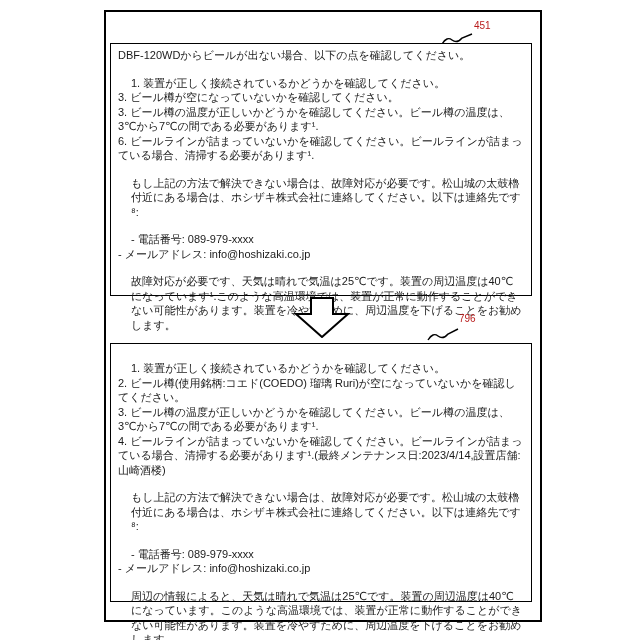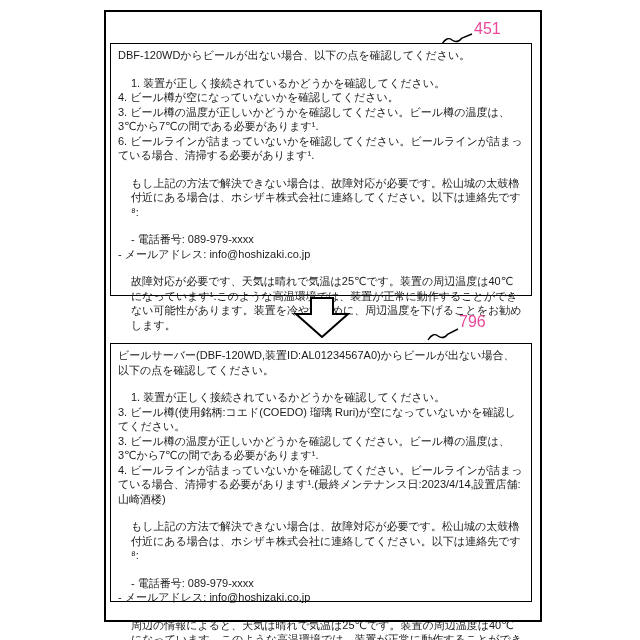--- a/index.html
+++ b/index.html
@@ -15,21 +15,21 @@
   .text-box{
     position:absolute;border:1.5px solid #000;box-sizing:border-box;
     background:#fff;padding:4px 7px 2px 7px;
     font-size:11px;line-height:14.5px;letter-spacing:0;
   }
   .box-451{left:110px;top:43px;width:422px;height:253px;}
   .box-452{left:110px;top:343px;width:422px;height:259px;}
   .p{margin:0;}
   .gap{margin-top:13px;margin-left:13px;}
   .ref-label{
-    position:absolute;font-size:16px;color:#ec4899;
+    position:absolute;font-size:10px;color:#b91c1c;
     font-family:"Liberation Sans","DejaVu Sans",sans-serif;
   }
   .ref-451{left:474px;top:20px;}
   .ref-452{left:459px;top:313px;}
   .squiggle{position:absolute;}
   .sq-451{left:441px;top:33px;}
   .sq-452{left:427px;top:327px;}
   .down-arrow{position:absolute;left:293px;top:297px;}
 </style>
 </head>
@@ -38,41 +38,40 @@
 <div class="outer-frame"></div>
 
 <div class="ref-label ref-451">451</div>
 <svg class="squiggle sq-451" width="32" height="13" viewBox="0 0 32 13">
   <path d="M1,11 Q6,3 11,7 Q16,11 21,5 L31,1" fill="none" stroke="#000" stroke-width="1.4"></path>
 </svg>
 
 <div class="text-box box-451">
   <div class="p">DBF-120WDからビールが出ない場合、以下の点を確認してください。</div>
   <div class="p gap">1. 装置が正しく接続されているかどうかを確認してください。</div>
-  <div class="p">4. ビール樽が空になっていないかを確認してください。</div>
+  <div class="p">3. ビール樽が空になっていないかを確認してください。</div>
   <div class="p">3. ビール樽の温度が正しいかどうかを確認してください。ビール樽の温度は、3℃から7℃の間である必要があります¹.</div>
   <div class="p">6. ビールラインが詰まっていないかを確認してください。ビールラインが詰まっている場合、清掃する必要があります¹.</div>
   <div class="p gap">もし上記の方法で解決できない場合は、故障対応が必要です。松山城の太鼓櫓付近にある場合は、ホシザキ株式会社に連絡してください。以下は連絡先です⁸:</div>
   <div class="p gap">- 電話番号: 089-979-xxxx</div>
   <div class="p">- メールアドレス: info@hoshizaki.co.jp</div>
   <div class="p gap">故障対応が必要です、天気は晴れで気温は25℃です。装置の周辺温度は40℃になっています¹.このような高温環境では、装置が正常に動作することができない可能性があります。装置を冷やすために、周辺温度を下げることをお勧めします。</div>
 </div>
 
 <svg class="down-arrow" width="58" height="41" viewBox="0 0 58 41">
   <polygon points="18,1 40,1 40,17 55,17 29,40 3,17 18,17" fill="#ffffff" stroke="#000" stroke-width="2" stroke-linejoin="miter"></polygon>
 </svg>
 
 <div class="ref-label ref-452">796</div>
 <svg class="squiggle sq-452" width="32" height="15" viewBox="0 0 32 15">
   <path d="M1,13 Q6,5 11,9 Q16,13 21,7 L31,2" fill="none" stroke="#000" stroke-width="1.4"></path>
 </svg>
 
 <div class="text-box box-452">
-  <div class="p">ビールサーバー(DBF-120WD,装置ID:AL01234567A0)からビールが出ない場合、以下の点を確認してください。</div>
   <div class="p gap">1. 装置が正しく接続されているかどうかを確認してください。</div>
-  <div class="p">3. ビール樽(使用銘柄:コエド(COEDO) 瑠璃 Ruri)が空になっていないかを確認してください。</div>
+  <div class="p">2. ビール樽(使用銘柄:コエド(COEDO) 瑠璃 Ruri)が空になっていないかを確認してください。</div>
   <div class="p">3. ビール樽の温度が正しいかどうかを確認してください。ビール樽の温度は、3℃から7℃の間である必要があります¹.</div>
   <div class="p">4. ビールラインが詰まっていないかを確認してください。ビールラインが詰まっている場合、清掃する必要があります¹.(最終メンテナンス日:2023/4/14,設置店舗:山崎酒楼)</div>
   <div class="p gap">もし上記の方法で解決できない場合は、故障対応が必要です。松山城の太鼓櫓付近にある場合は、ホシザキ株式会社に連絡してください。以下は連絡先です⁸:</div>
   <div class="p gap">- 電話番号: 089-979-xxxx</div>
   <div class="p">- メールアドレス: info@hoshizaki.co.jp</div>
   <div class="p gap">周辺の情報によると、天気は晴れで気温は25℃です。装置の周辺温度は40℃になっています。このような高温環境では、装置が正常に動作することができない可能性があります。装置を冷やすために、周辺温度を下げることをお勧めします。</div>
 </div>
 
 </body></html>

